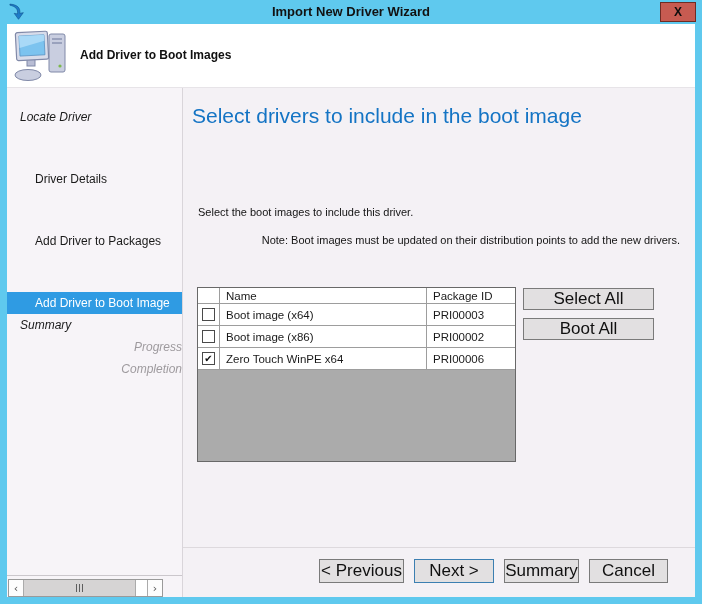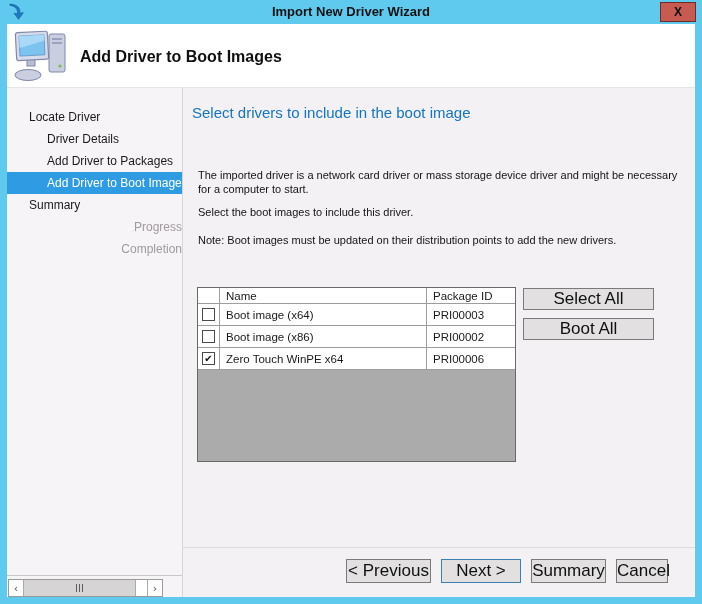--- a/index.html
+++ b/index.html
@@ -22,51 +22,51 @@
          font-size:13px;font-weight:600;color:#121212;}
   .close-btn{position:absolute;right:6px;top:2px;width:36px;height:20px;background:var(--close-red);
          border:1px solid #6E2C24;color:#0d0d0d;font-weight:bold;font-size:12px;line-height:16px;
          font-family:"Liberation Sans",sans-serif;cursor:pointer;}
 
   
   .frame{position:absolute;left:7px;top:24px;right:7px;bottom:7px;background:#F4F1F5;
          display:flex;flex-direction:column;}
   .header{height:64px;background:#ffffff;border-bottom:1px solid #E7E4E8;position:relative;flex:0 0 auto;}
   .header-icon{position:absolute;left:6px;top:6px;width:58px;height:52px;}
-  .header-title{position:absolute;left:73px;top:24px;font-size:16px;font-weight:bold;color:#101010;}
+  .header-title{position:absolute;left:73px;top:24px;font-size:12px;font-weight:bold;color:#101010;}
 
   .body{flex:1;display:flex;min-height:0;}
 
   
   .sidebar{position:relative;width:176px;flex:0 0 176px;background:#F7F4F8;border-right:1px solid #D9D5DA;}
   .steps{padding-top:18px;}
   .step{height:22px;line-height:22px;font-size:12px;color:#1a1a1a;white-space:nowrap;overflow:hidden;}
-  .step.level0{padding-left:22px;}
-  .step.level1{padding-left:40px;}
+  .step.level0{padding-left:13px;font-style:italic;}
+  .step.level1{padding-left:28px;margin-top:40px;}
   .step.disabled{color:#9E9A9E;text-align:right;}
   .step.selected{background:var(--selected-step-blue);color:#ffffff;}
   .sidebar-scroll{position:absolute;left:0;right:0;bottom:0;height:22px;border-top:1px solid #CBC7CC;}
   .hscrollbar{position:absolute;left:1px;bottom:0;width:155px;height:18px;display:flex;
          background:#ffffff;border:1px solid #9A9A9A;}
   .scroll-arrow{width:15px;height:100%;background:#FDFDFD;border:none;border-right:1px solid #ABABAB;
          font-size:11px;line-height:15px;color:#555;padding:0;cursor:pointer;font-family:"DejaVu Sans",sans-serif;}
   .scroll-arrow.right{border-right:none;border-left:1px solid #ABABAB;}
   .scroll-thumb{width:112px;height:100%;background:#D6D4D4;border-right:1px solid #ABABAB;
          display:flex;align-items:center;justify-content:center;cursor:pointer;}
   .grip{display:flex;gap:2px;}
   .grip i{display:block;width:1px;height:8px;background:#5E5E5E;}
   .scroll-track{flex:1;background:#ffffff;}
 
   
   .main{position:relative;flex:1;min-width:0;}
-  .main h1{position:absolute;left:9px;top:16px;font-size:15px;font-weight:400;color:var(--heading-blue);}
+  .main h1{position:absolute;left:9px;top:16px;font-size:21px;font-weight:400;color:var(--heading-blue);}
   .para{position:absolute;left:15px;width:482px;font-size:11px;line-height:14px;color:#141414;}
   .p1{top:80px;}
   .p2{top:117px;}
-  .p3{top:145px;}
+  .p3{top:145px;text-align:right;}
 
   
   .grid{position:absolute;left:14px;top:199px;width:319px;height:175px;border:1px solid #686868;
         background:var(--grid-filler-gray);display:flex;flex-direction:column;font-size:11.5px;}
   .grid-row{display:flex;height:22px;flex:0 0 auto;background:#ffffff;border-bottom:1px solid #9D9D9D;}
   .grid-row.head{height:16px;}
   .cell{display:flex;align-items:center;overflow:hidden;white-space:nowrap;}
   .cell.check{width:22px;flex:0 0 22px;justify-content:center;border-right:1px solid #9D9D9D;}
   .cell.name{flex:1;padding-left:6px;border-right:1px solid #9D9D9D;}
   .cell.pid{width:88px;flex:0 0 88px;padding-left:6px;}
@@ -80,21 +80,21 @@
   .side-btn{position:absolute;left:340px;width:131px;height:22px;}
   .side-btn.idx0{top:200px;}
   .side-btn.idx1{top:230px;}
 
   .footer-divider{position:absolute;left:0;right:0;top:459px;height:1px;background:#DDD9DD;}
   .footer{position:absolute;top:471px;right:27px;display:flex;gap:10px;}
   .footer .btn{height:24px;}
   .btn.key-previous{width:85px;}
   .btn.key-next{width:80px;border:1px solid var(--default-button-border);}
   .btn.key-summary{width:75px;}
-  .btn.key-cancel{width:52px;}
+  .btn.key-cancel{width:79px;}
 </style>
 </head>
 <body>
 
 <div class="window">
 
   <div class="titlebar">
     <span class="titlebar-icon">
       <svg viewBox="0 0 24 24" width="20" height="20">
         <path d="M3.5 2.5 C 12.5 3.2, 16.2 7.0, 15.4 13.6 L 19.6 12.8 L 13.8 20.8 L 8.6 13.6 L 12.6 14.3 C 13.4 8.6, 10.4 5.4, 3.5 3.8 Z" fill="#1E7CC8" stroke="#0E4F8A" stroke-width="0.7"></path>
@@ -148,21 +148,20 @@
                 </span>
             </div>
             <div class="scroll-track"></div>
             <button class="scroll-arrow right">›</button>
           </div>
         </div>
       </div>
 
       <div class="main">
         <h1>Select drivers to include in the boot image</h1>
-        <p class="para p1">The imported driver is a network card driver or mass storage device driver and might be necessary for a computer to start.</p>
         <p class="para p2">Select the boot images to include this driver.</p>
         <p class="para p3">Note: Boot images must be updated on their distribution points to add the new drivers.</p>
 
         <div class="grid" id="grid">
           <div class="grid-row head">
             <div class="cell check"></div>
             <div class="cell name">Name</div>
             <div class="cell pid">Package ID</div>
           </div>
           <div id="grid-rows">

